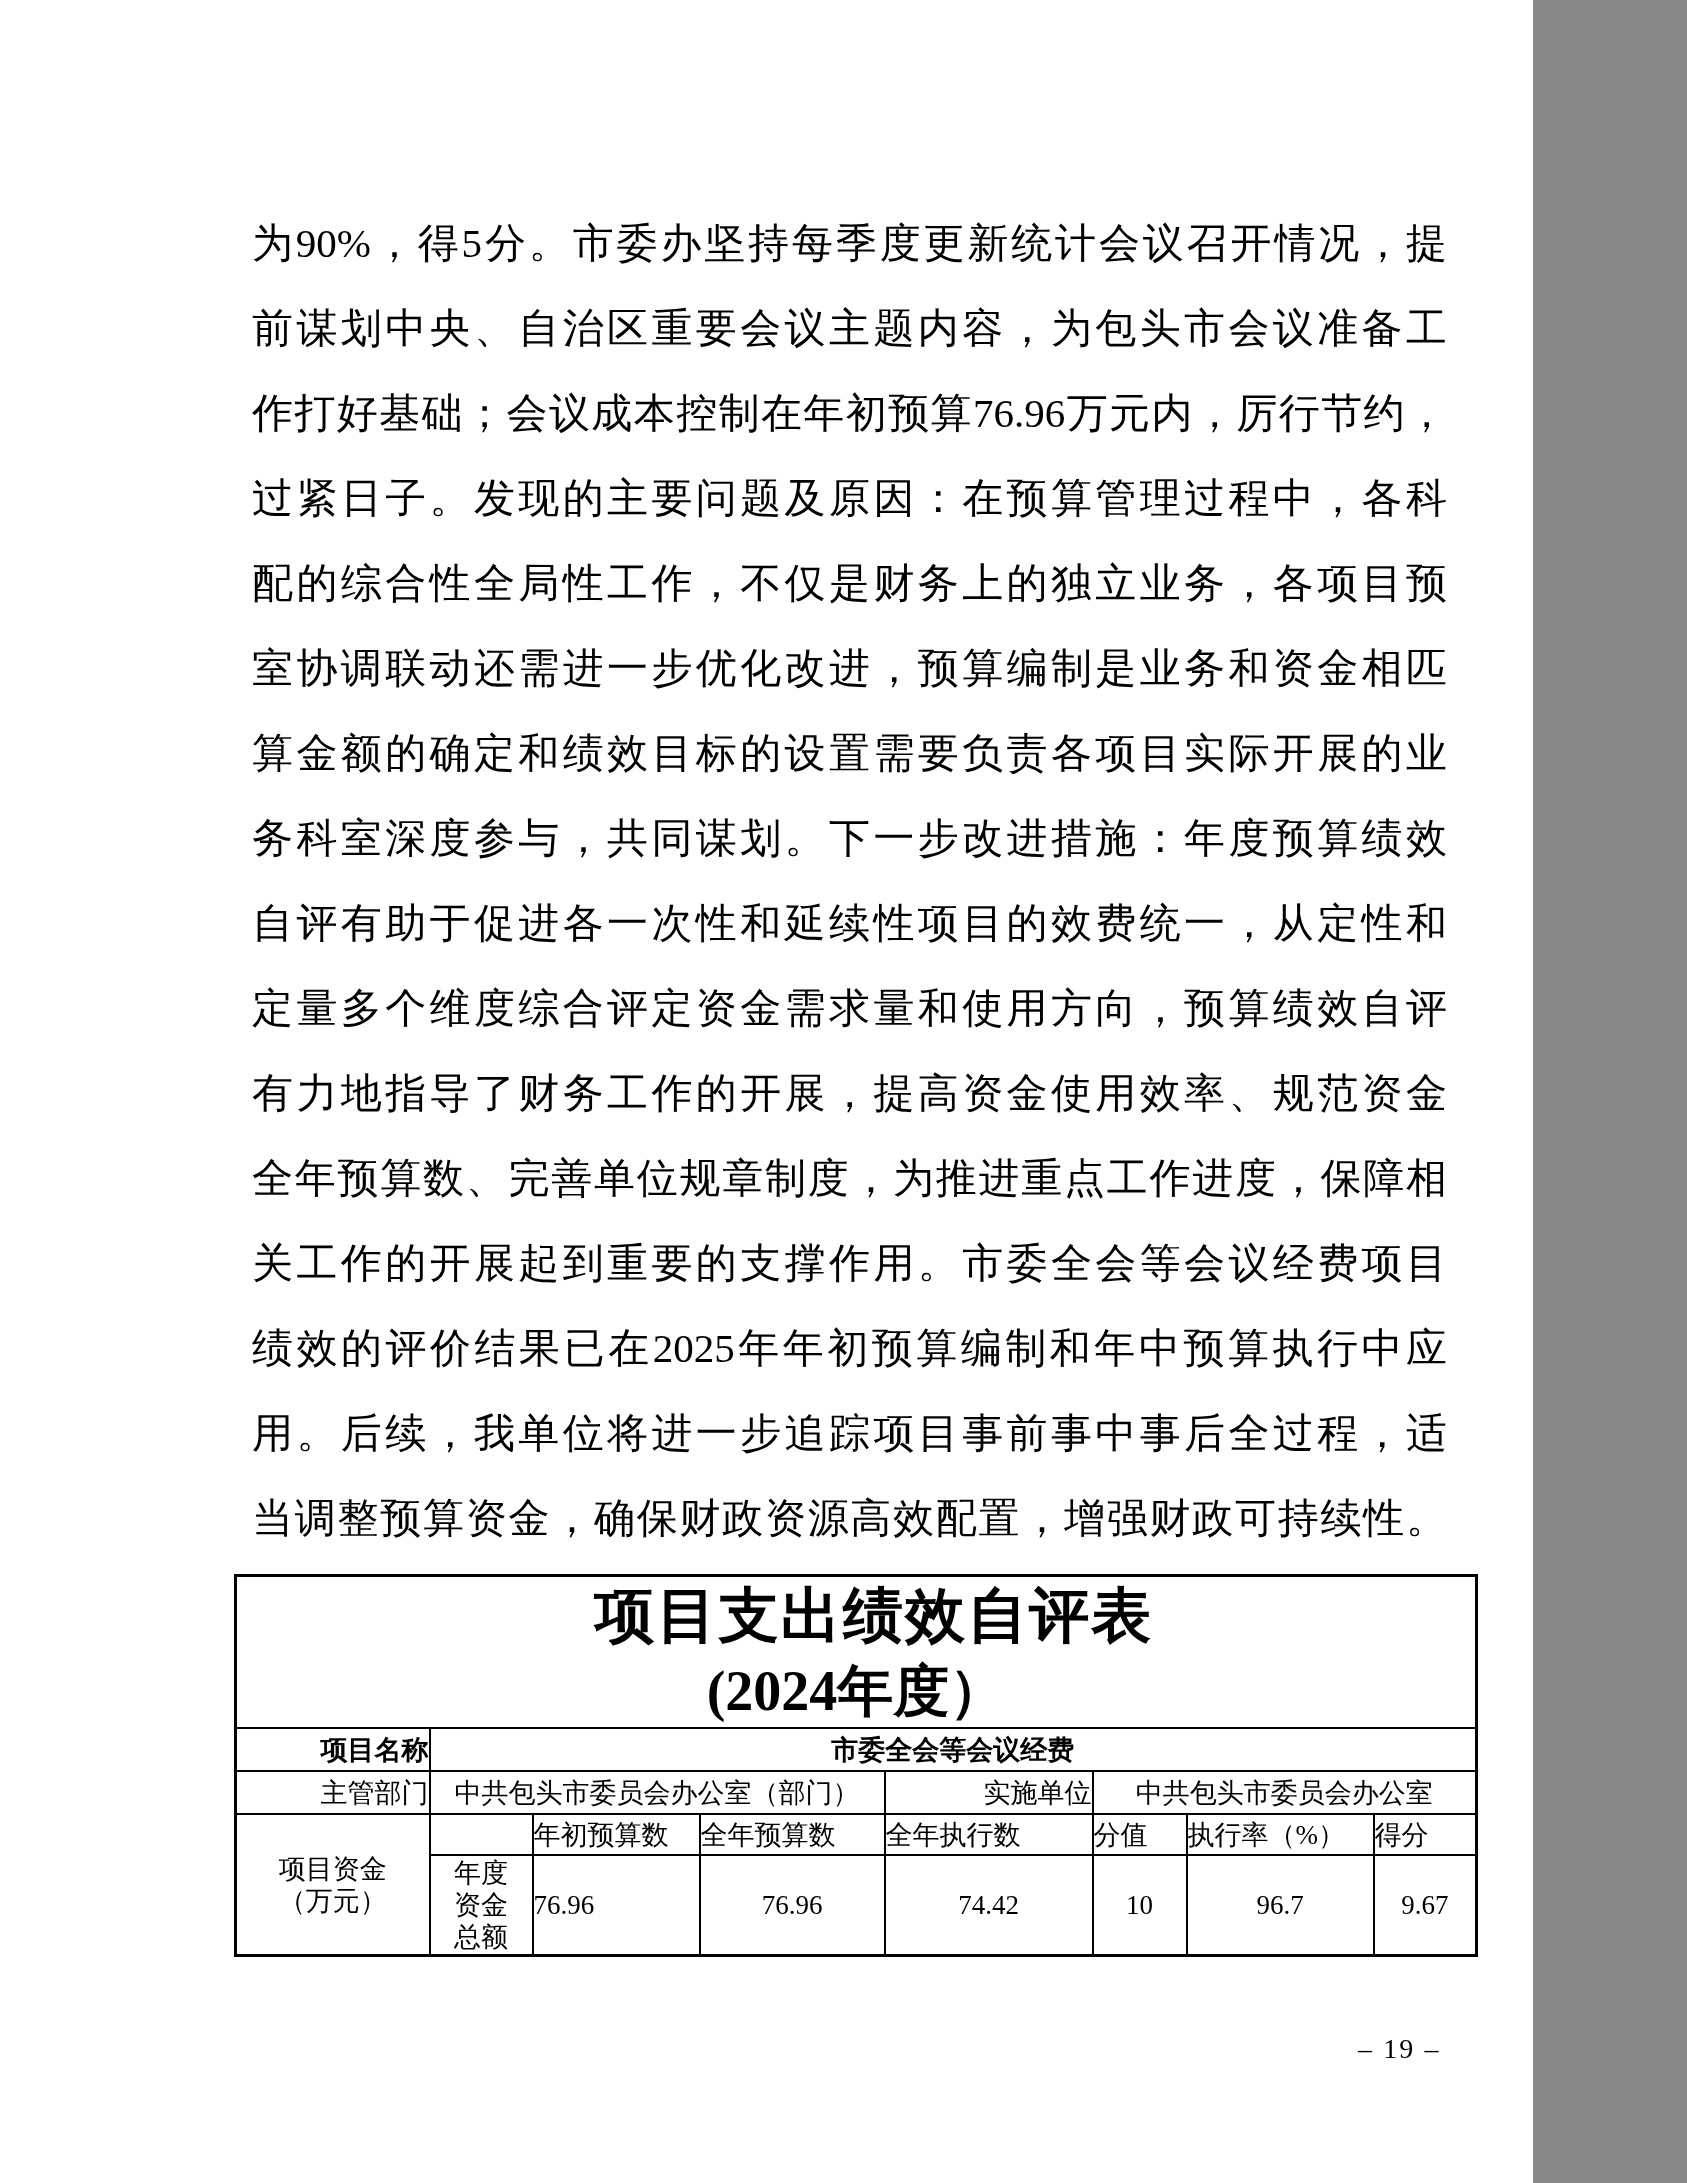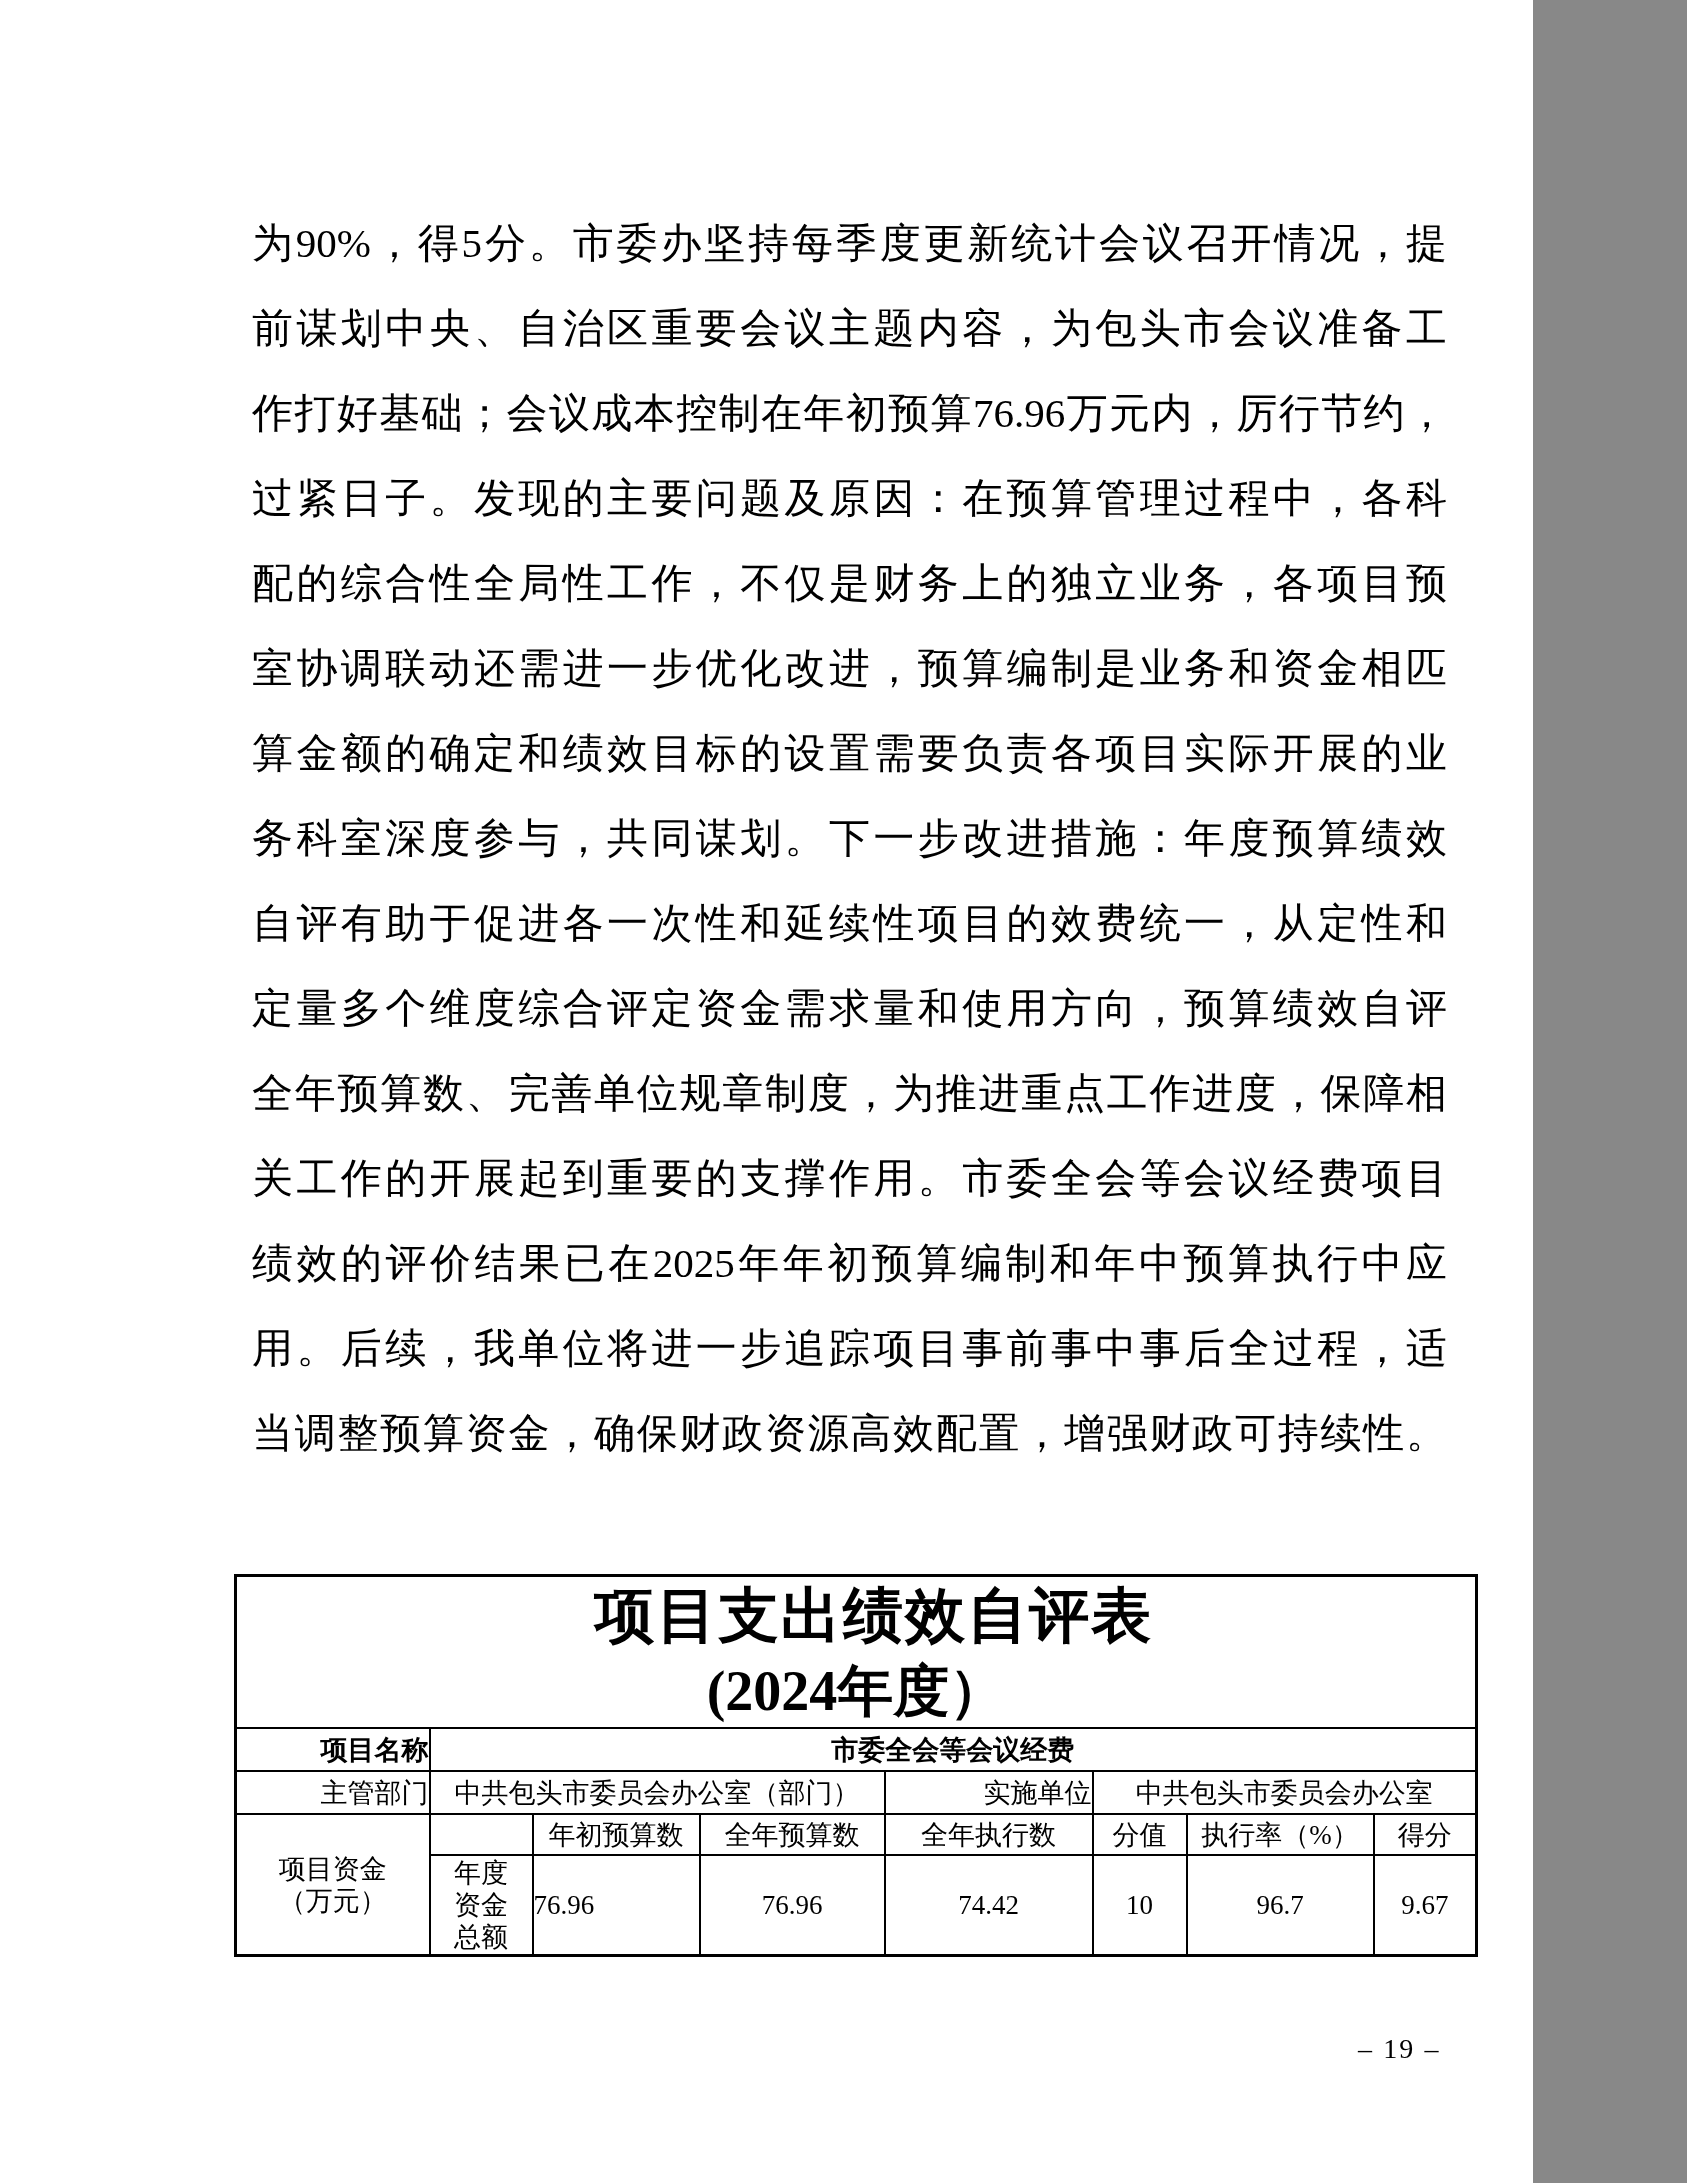--- a/index.html
+++ b/index.html
@@ -64,21 +64,21 @@
     padding-left: 36px;
   }
   .table-subtitle {
     font-size: 56px;
     line-height: 72px;
     font-weight: bold;
   }
 
   td.label-cell   { text-align: right; padding-right: 10.3px; }
   td.value-cell   { text-align: center;  padding-left: 18.6px; }
-  td.header-cell  { text-align: center; margin-left: 21px; }
+  td.header-cell  { text-align: left; margin-left: 21px; }
   td.num-cell     { text-align: center; }
   td.num-left     { text-align: left; padding-left: 19.6px; }
 
   tr.name-row td   { height: 41px; font-weight: bold; }
   tr.dept-row td   { height: 41px; }
   tr.header-row td { height: 39px; }
   tr.data-row td   { height: 98px; }
 
   td.funds-cell {
     text-align: center;
@@ -113,20 +113,21 @@
     <div class="body-line">为90%，得5分。市委办坚持每季度更新统计会议召开情况，提</div>
     <div class="body-line">前谋划中央、自治区重要会议主题内容，为包头市会议准备工</div>
     <div class="body-line">作打好基础；会议成本控制在年初预算76.96万元内，厉行节约，</div>
     <div class="body-line">过紧日子。发现的主要问题及原因：在预算管理过程中，各科</div>
     <div class="body-line">配的综合性全局性工作，不仅是财务上的独立业务，各项目预</div>
     <div class="body-line">室协调联动还需进一步优化改进，预算编制是业务和资金相匹</div>
     <div class="body-line">算金额的确定和绩效目标的设置需要负责各项目实际开展的业</div>
     <div class="body-line">务科室深度参与，共同谋划。下一步改进措施：年度预算绩效</div>
     <div class="body-line">自评有助于促进各一次性和延续性项目的效费统一，从定性和</div>
     <div class="body-line">定量多个维度综合评定资金需求量和使用方向，预算绩效自评</div>
+    <div class="body-line">有力地指导了财务工作的开展，提高资金使用效率、规范资金</div>
     <div class="body-line">全年预算数、完善单位规章制度，为推进重点工作进度，保障相</div>
     <div class="body-line">关工作的开展起到重要的支撑作用。市委全会等会议经费项目</div>
     <div class="body-line">绩效的评价结果已在2025年年初预算编制和年中预算执行中应</div>
     <div class="body-line">用。后续，我单位将进一步追踪项目事前事中事后全过程，适</div>
     <div class="body-line">当调整预算资金，确保财政资源高效配置，增强财政可持续性。</div>
   </div>
 
   <table id="eval-table">
     <colgroup>
       <col style="width:194px">

